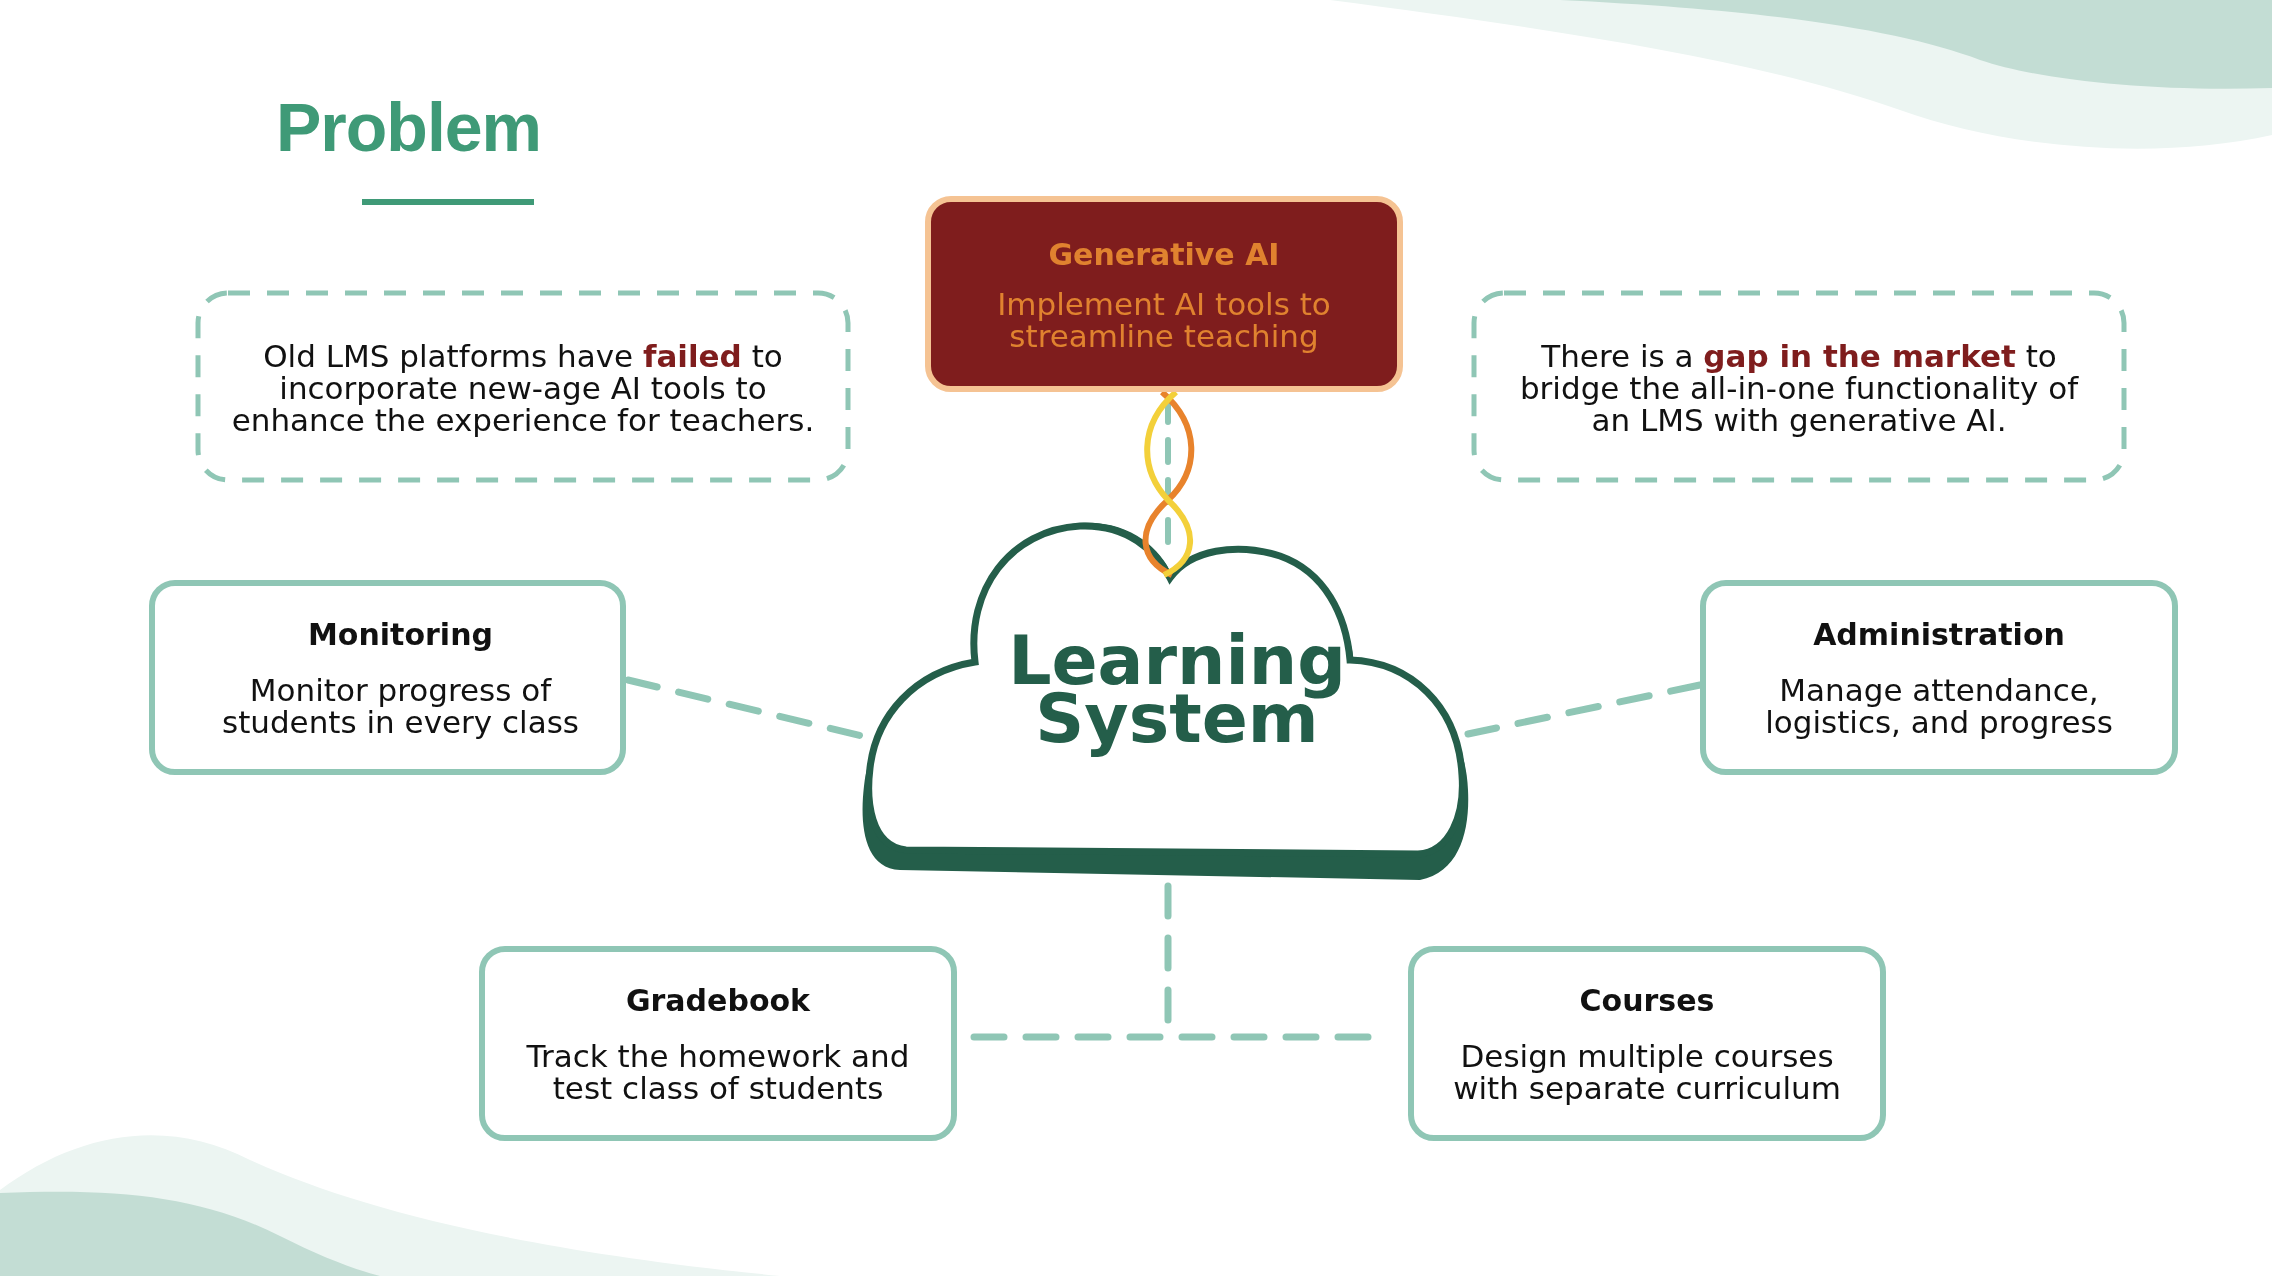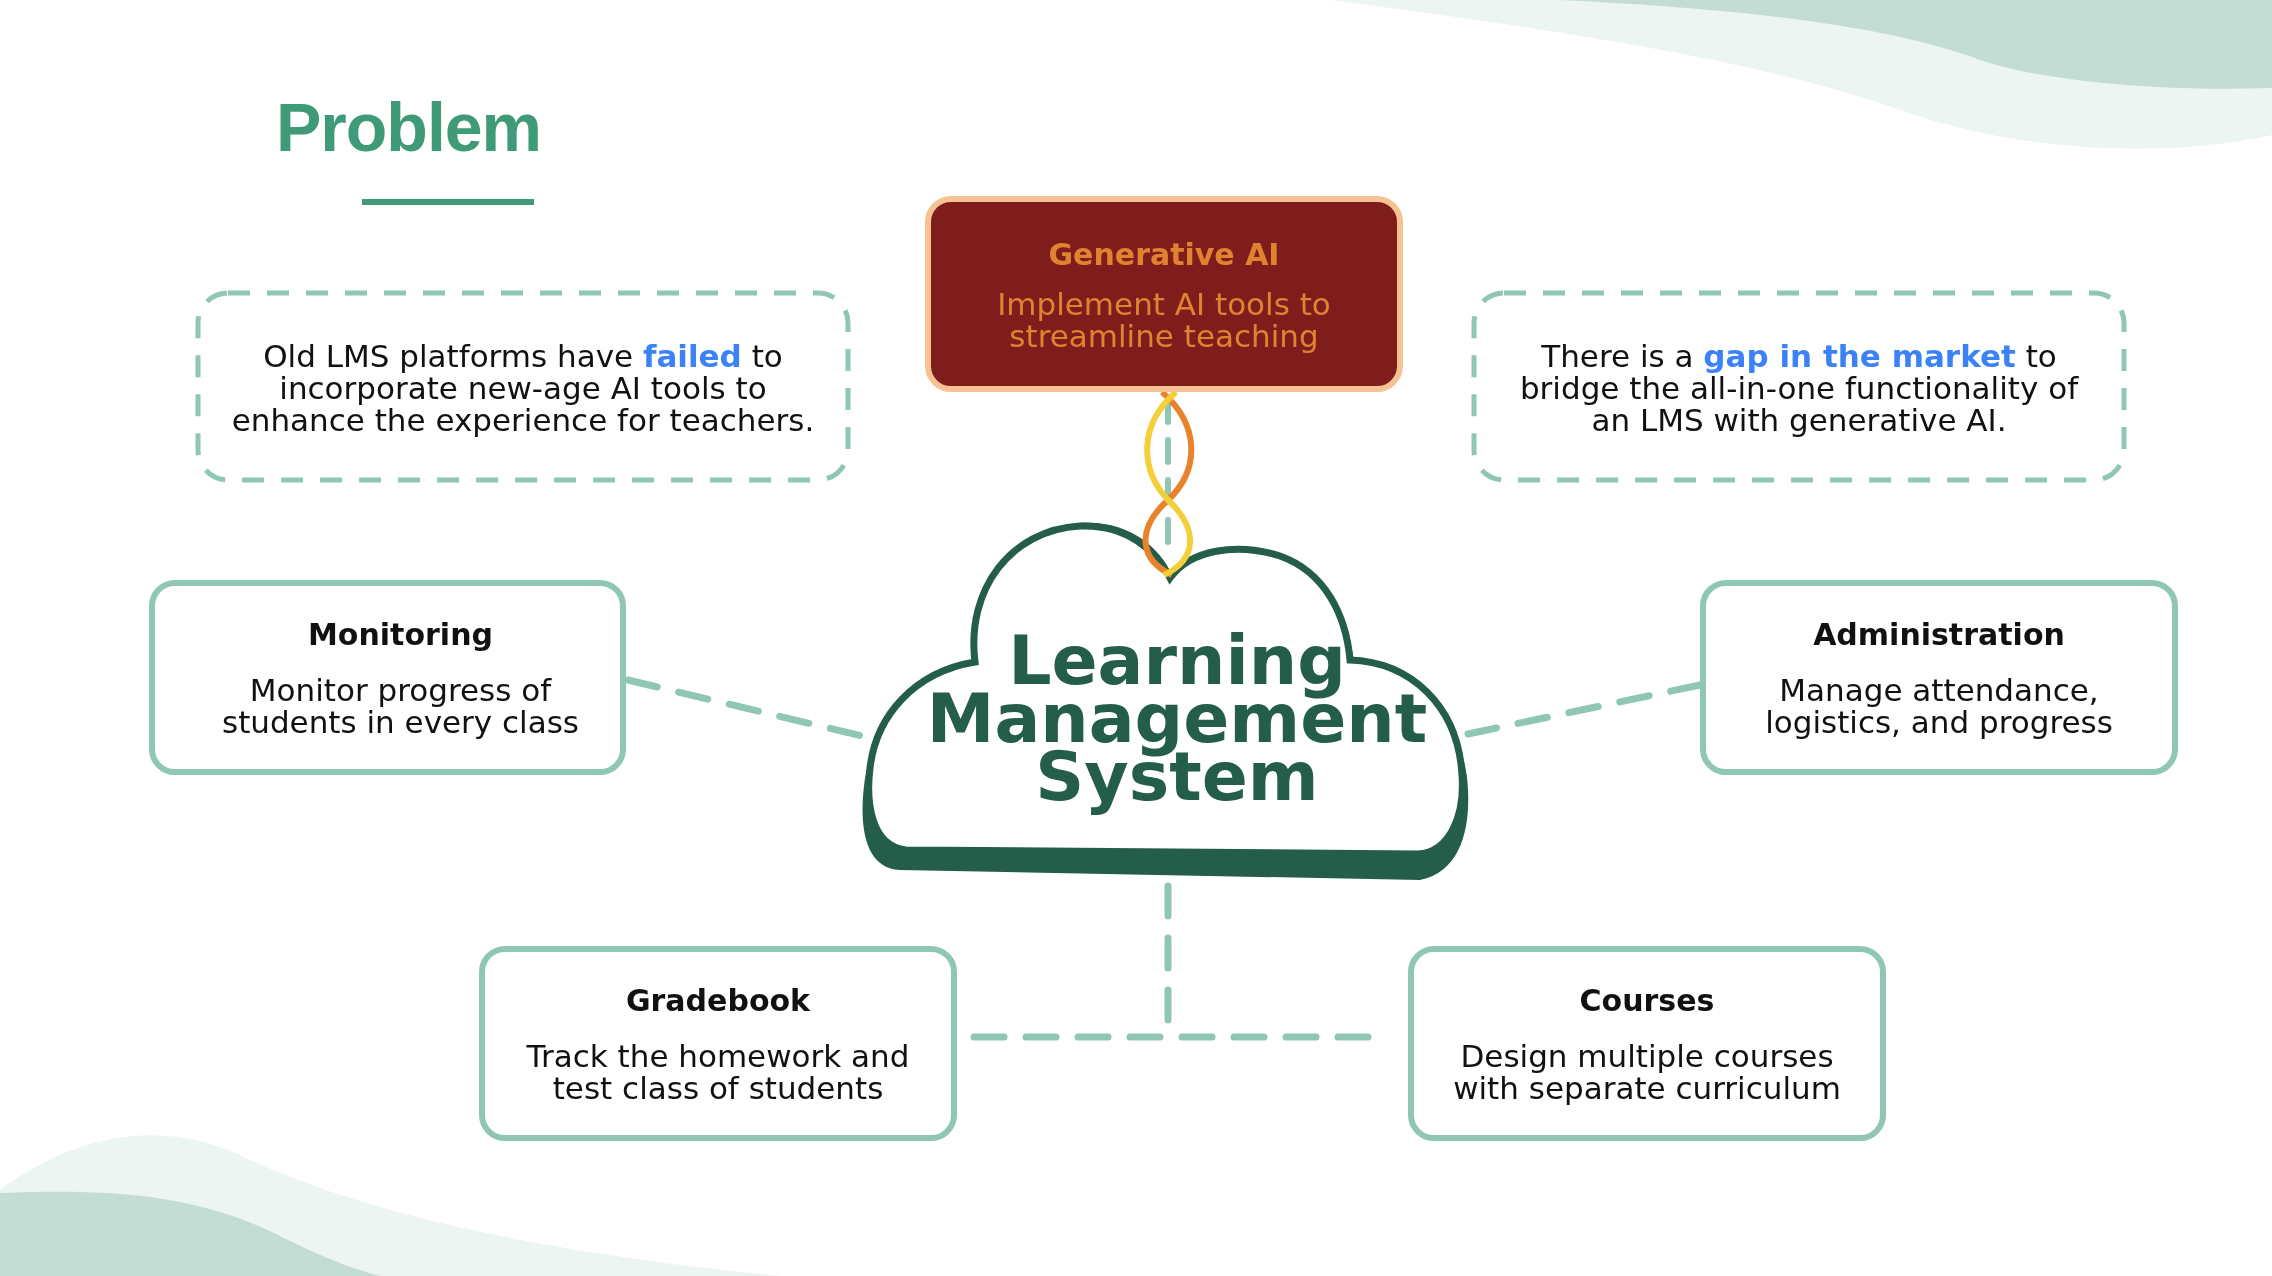--- a/index.html
+++ b/index.html
@@ -10,21 +10,21 @@
            font-weight:bold; font-size:68px; color:#3f9a77; letter-spacing:-1px; }
   .title-underline { position:absolute; left:362px; top:199px; width:172px; height:6px; background:#3f9a77; }
   .box { position:absolute; box-sizing:border-box; text-align:center; display:flex; flex-direction:column;
          justify-content:center; align-items:center; }
   .solid { border:6px solid #8fc6b5; border-radius:26px; background:#fff; }
   .ai { border:6px solid #f5c393; border-radius:26px; background:#7f1d1d; }
   .box .hd { font-weight:bold; font-size:30px; color:#111; margin-bottom:22px; }
   .box .bd { font-size:31px; line-height:32px; color:#111; }
   .ai .hd, .ai .bd { color:#e0822f; }
   .dashed-text { position:absolute; text-align:center; font-size:31px; line-height:32px; color:#111; }
-  .hl { color:#3b82f6; font-weight:bold; }
+  .hl { color:#7f1d1d; font-weight:bold; }
   .cloud-text { position:absolute; left:892px; top:632px; width:570px; text-align:center; font-weight:bold;
                 font-size:68px; line-height:58px; color:#245e4a; }
 </style>
 </head>
 <body>
 
 <svg class="bg" width="2272" height="1276" viewBox="0 0 2272 1276">
 
   <path d="M1330 0 L2272 0 L2272 135 C2160 160 2010 150 1900 110 C1760 60 1560 30 1330 0 Z" fill="#ecf5f2"></path>
   <path d="M1560 0 L2272 0 L2272 88 C2150 92 2040 80 1980 60 C1900 30 1770 10 1560 0 Z" fill="#c3ddd4"></path>
@@ -69,21 +69,20 @@
 </div>
 
 <div class="dashed-text" style="left:1476px; top:340px; width:646px;">
   <div><span>There is a </span><span class="hl">gap in the market</span><span> to</span></div>
   <div>bridge the all-in-one functionality of</div>
   <div>an LMS with generative AI.</div>
 </div>
 
 <div class="cloud-text">
   <div>Learning</div>
-  <div>Management</div>
   <div>System</div>
 </div>
 
 <div class="box solid" style="left:149px; top:580px; width:477px; height:195px;padding-left:26px;">
   <div class="hd">Monitoring</div>
   <div class="bd">
     <div>Monitor progress of</div>
     <div>students in every class</div>
   </div>
 </div>

